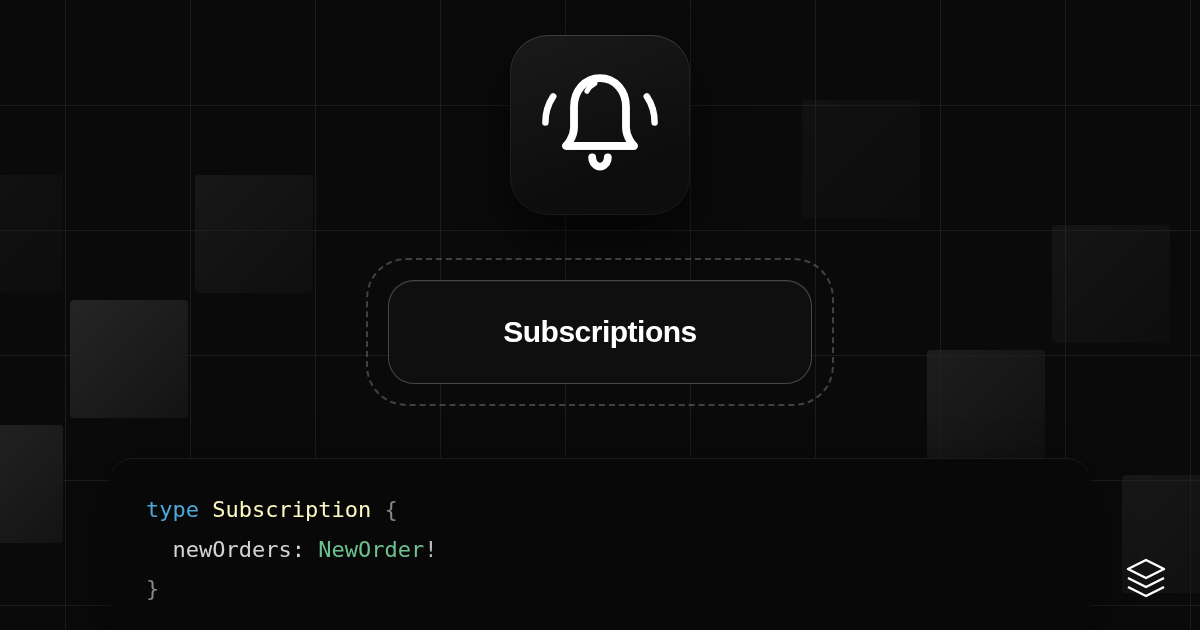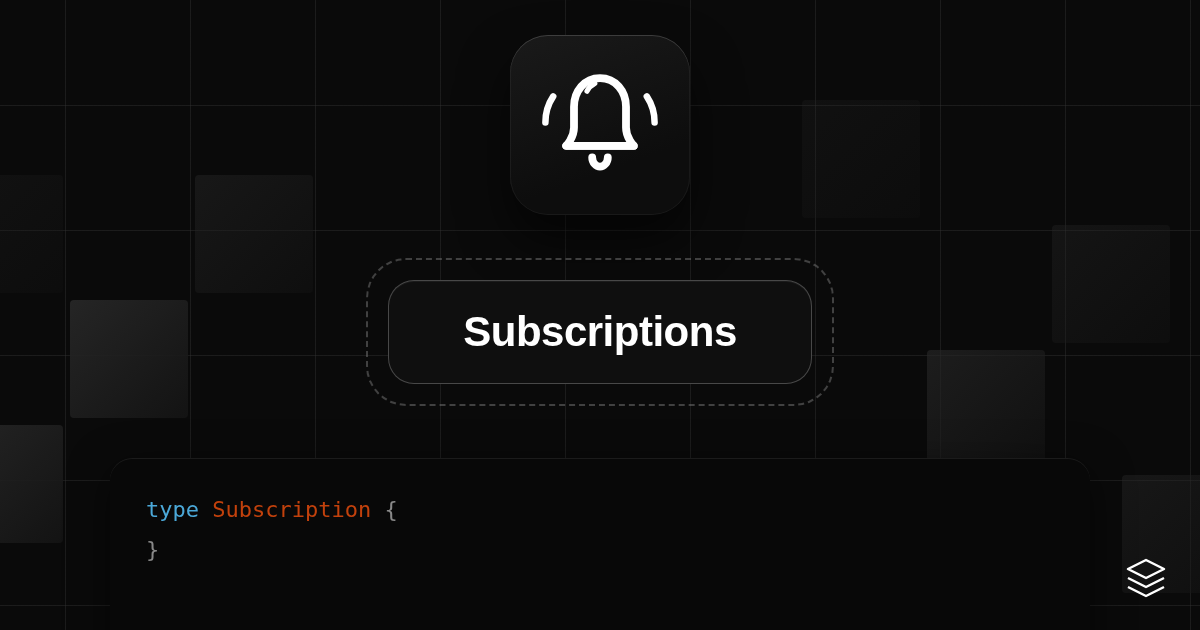--- a/index.html
+++ b/index.html
@@ -71,21 +71,21 @@
       background: #0f0f0f;
       border: 1px solid rgba(110,110,110,0.6);
       border-radius: 26px;
       display: flex;
       align-items: center;
       justify-content: center;
       box-shadow: inset 0 1px 0 rgba(255,255,255,0.05);
     }
     .pill-text {
       color: #ffffff;
-      font-size: 42px;
+      font-size: 30px;
       font-weight: 700;
       letter-spacing: -0.5px;
     }
 
     .code-panel {
       position: absolute;
       left: 110px;
       right: 110px;
       top: 458px;
       bottom: -40px;
@@ -94,21 +94,21 @@
       box-shadow:
         inset 0 1px 0 rgba(255,255,255,0.08),
         0 10px 40px rgba(0,0,0,0.5);
       padding: 32px 36px;
       font-family: 'SF Mono', Menlo, Consolas, monospace;
       font-size: 22px;
       line-height: 1.8;
       color: #888;
     }
     .tok-keyword { color: #4ba8d8; margin-top: 16px; }
-    .tok-typename { color: #c2410c; }
+    .tok-typename { color: #fef9c3; }
     .tok-brace { color: #888; }
     .tok-field { color: #d4d4d4; }
     .tok-type { color: #6dc28f; }
     .tok-bang { color: #bbb; }
 
     .logo {
       position: absolute;
       right: 30px;
       bottom: 28px;
       width: 48px;
@@ -148,20 +148,26 @@
 
 <div class="code-panel">
   <div>
     <span class="tok-keyword">type</span>
     <span> </span>
     <span class="tok-typename">Subscription</span>
     <span> </span>
     <span class="tok-brace">{</span>
   </div>
   <div>
+    <span>&nbsp;</span>
+    <span class="tok-field">newOrders</span><span class="tok-field">:</span>
+    <span> </span>
+    <span class="tok-type">NewOrder</span><span class="tok-bang">!</span>
+  </div>
+  <div>
     <span class="tok-brace">}</span>
   </div>
 </div>
 
 <svg class="logo" viewBox="0 0 48 48" fill="none" stroke="#ffffff" stroke-width="2.5" stroke-linejoin="round">
   <path d="M24 6 L42 15 L24 24 L6 15 Z"></path>
   <path d="M6 24 L24 33 L42 24"></path>
   <path d="M6 33 L24 42 L42 33"></path>
 </svg>
 

